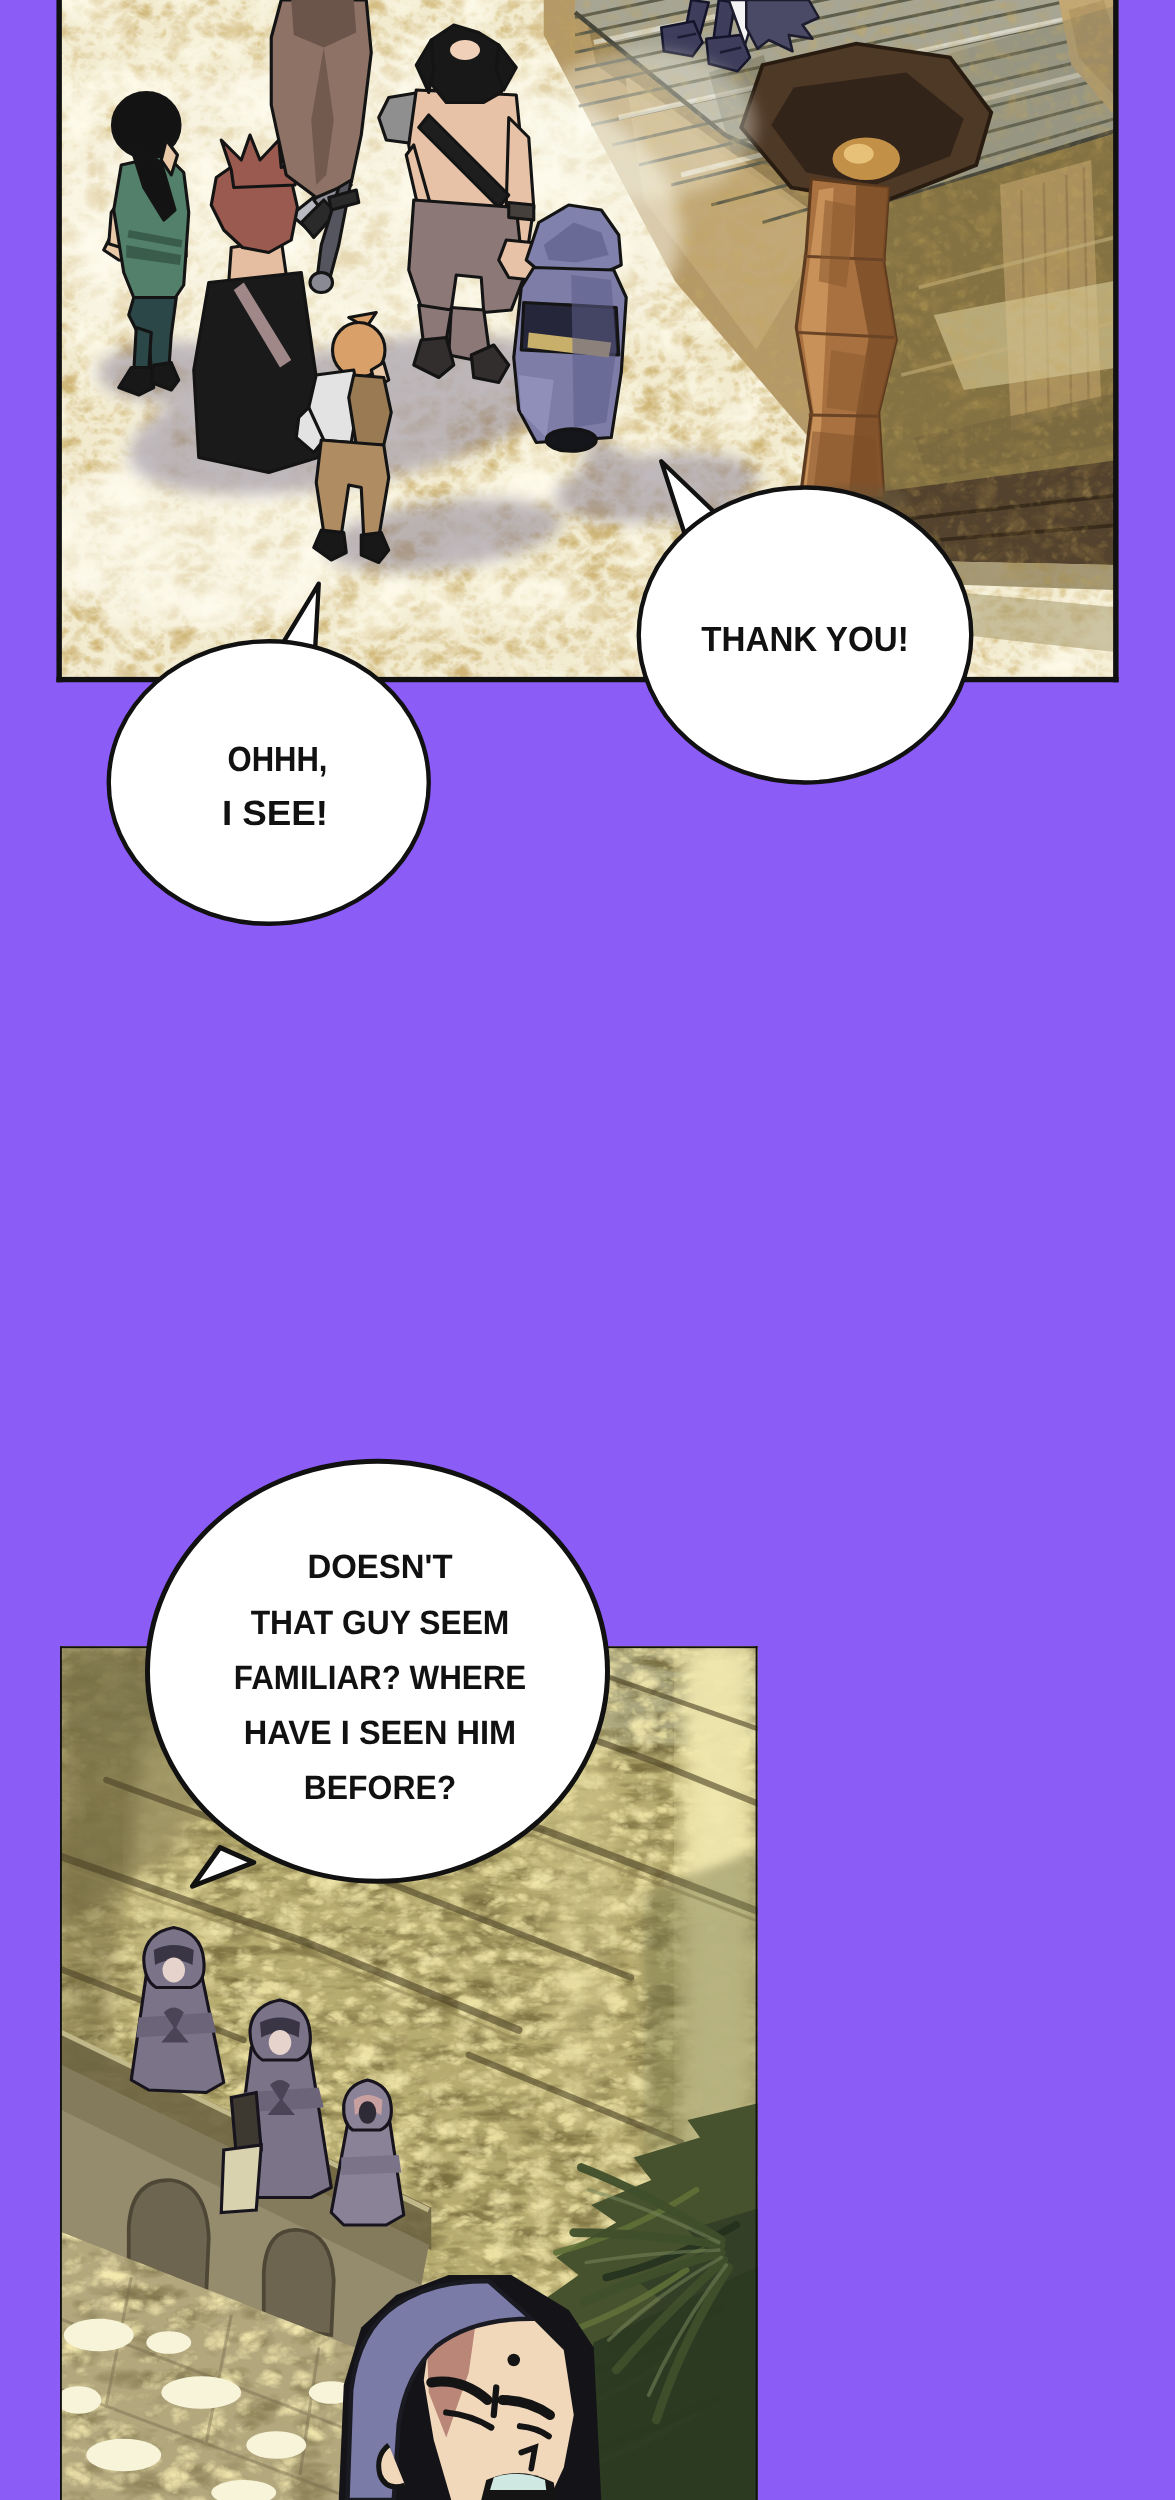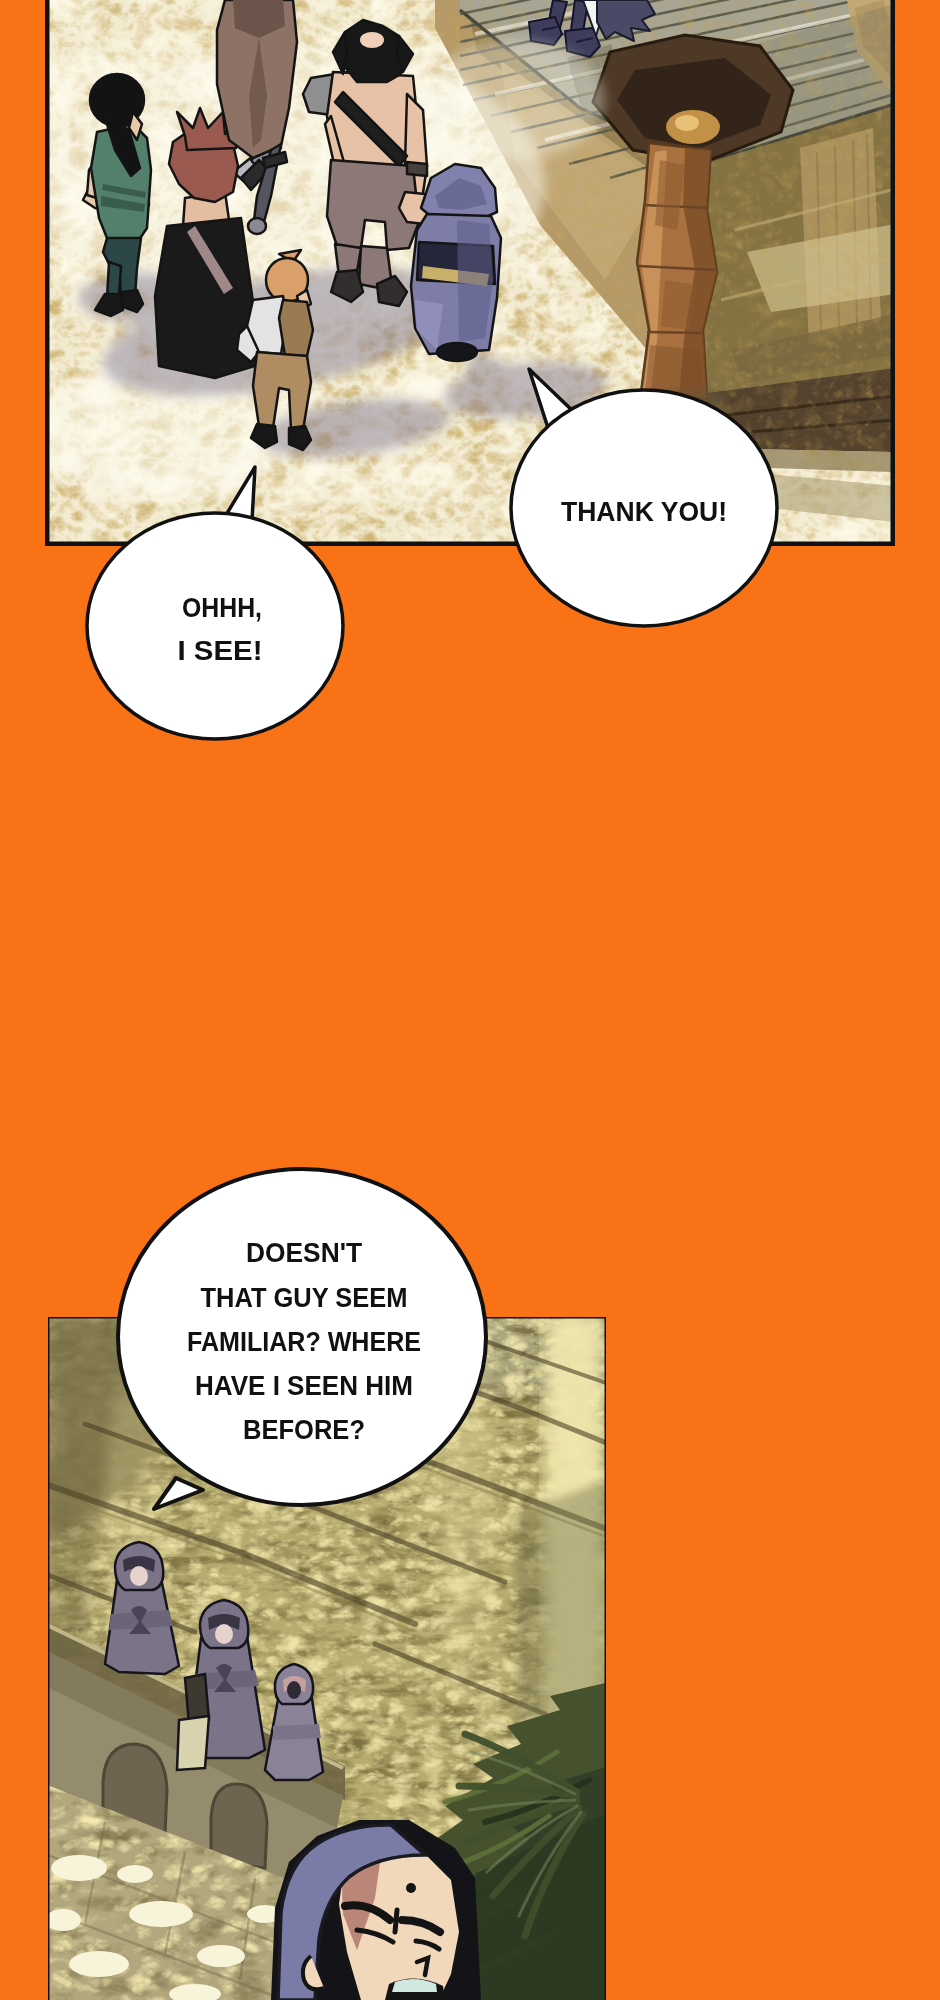--- a/index.html
+++ b/index.html
@@ -1,16 +1,16 @@
 <!DOCTYPE html>
 <html><head>
 <meta charset="utf-8">
 <style>
 html,body{margin:0;padding:0;background:#ffffff;}
-#page{position:relative;width:940px;height:2000px;background:#f97316;overflow:hidden;font-family:"Liberation Sans",sans-serif;}
+#page{position:relative;width:940px;height:2000px;background:#8b5cf6;overflow:hidden;font-family:"Liberation Sans",sans-serif;}
 .abs{position:absolute;}
 </style>
 </head>
 <body>
 <div id="page">
 
 <svg class="abs" style="left:45px;top:0" width="850" height="546" viewBox="0 0 850 546">
 <defs>
 <filter id="sgold" x="0" y="0" width="100%" height="100%" color-interpolation-filters="sRGB">
 <feTurbulence type="turbulence" baseFrequency="0.045 0.06" numOctaves="4" seed="13"></feTurbulence>

